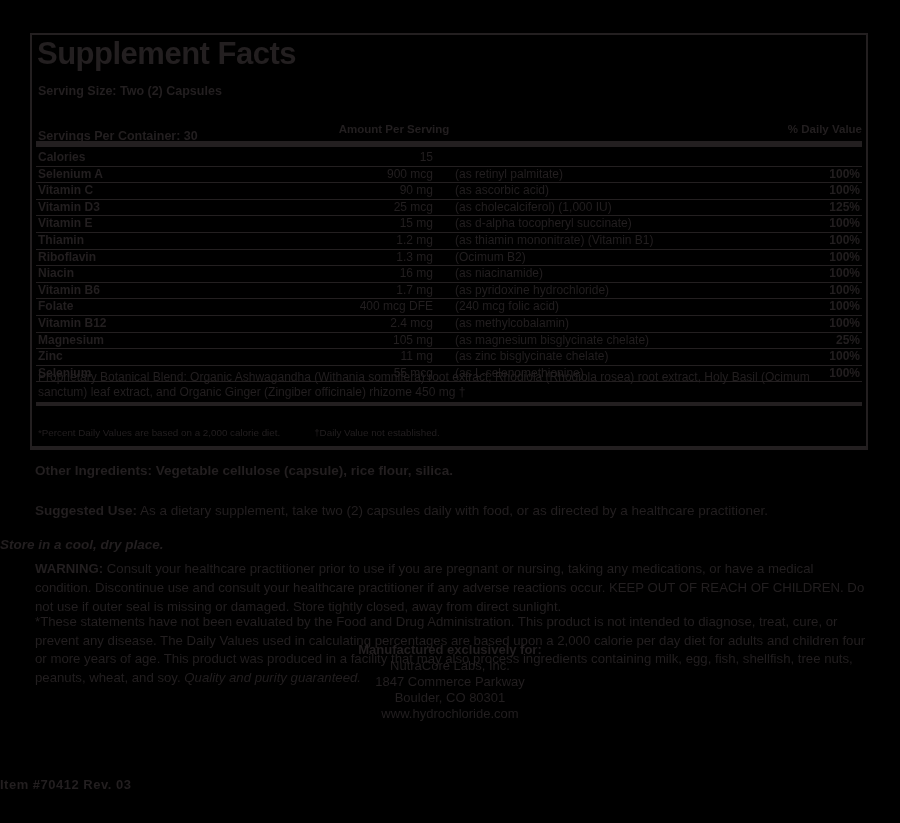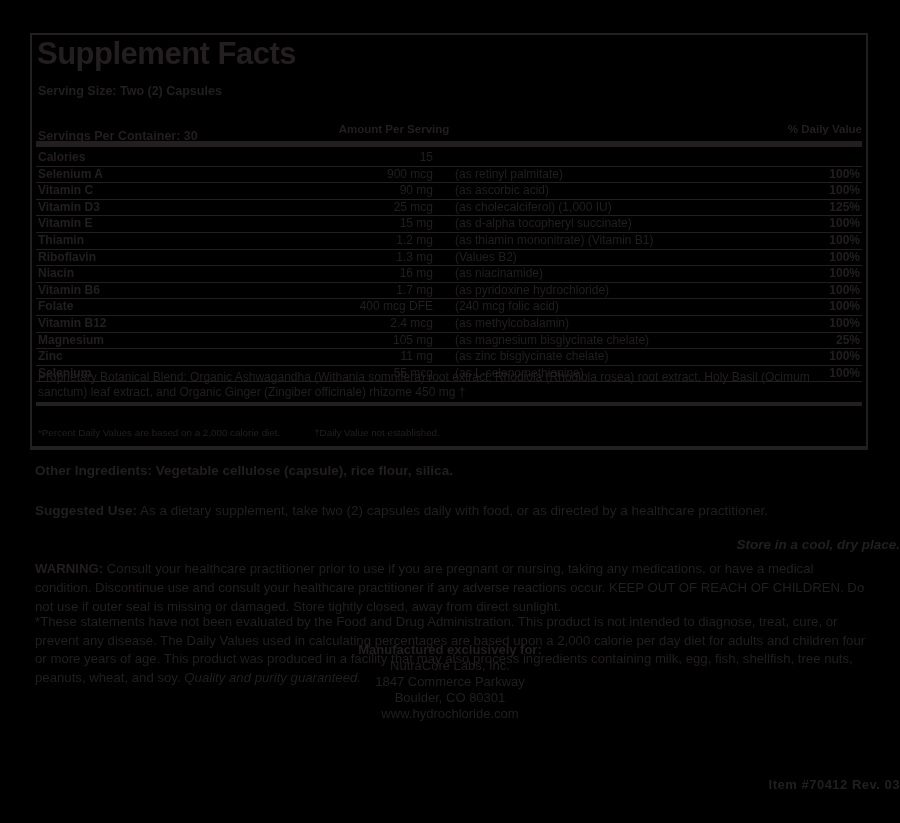--- a/index.html
+++ b/index.html
@@ -56,40 +56,40 @@
   .other-ing{
     position:absolute;left:35px;top:463px;width:830px;
     font-size:13.5px;font-weight:bold;white-space:nowrap;
   }
   .sugg-use{
     position:absolute;left:35px;top:495px;width:830px;
     font-size:13.5px;white-space:nowrap;margin-top:8px;
   }
   .sugg-use b{font-weight:bold;}
   .store-note{
-    position:absolute;left:0;top:537px;width:900px;text-align:right;
+    position:absolute;left:0;top:537px;width:900px;text-align:left;
     font-size:13.5px;font-weight:bold;font-style:italic;
   }
   .warning{
     position:absolute;left:35px;top:559px;width:833px;
     font-size:13.2px;line-height:19px;text-align:left;
   }
   .warning b{font-weight:bold;}
   .disclaimer{
     position:absolute;left:35px;top:613px;width:833px;
     font-size:13.2px;line-height:18.5px;
   }
   .disclaimer i{font-style:italic;}
   .dist-block{
     position:absolute;left:0;top:642px;width:900px;text-align:center;
     font-size:13px;line-height:16px;
   }
   .dist-block .l1{font-weight:bold;}
   .item-code{
-    position:absolute;left:0;top:777px;width:900px;text-align:right;
+    position:absolute;left:0;top:777px;width:900px;text-align:left;
     font-size:13px;font-weight:bold;letter-spacing:0.5px;
   }
 </style>
 </head>
 <body>
 
 <div class="page">
 
   <div class="facts-box">
     <div class="facts-title">Supplement Facts</div>
@@ -142,21 +142,21 @@
         <div class="nrow">
           <span class="n-name">Thiamin</span>
           <span class="n-amt">1.2 mg</span>
           <span class="n-form">(as thiamin mononitrate) (Vitamin B1)</span>
           <span class="n-dv">100%</span>
         </div>
 
         <div class="nrow">
           <span class="n-name">Riboflavin</span>
           <span class="n-amt">1.3 mg</span>
-          <span class="n-form">(Values B2)</span>
+          <span class="n-form">(Ocimum B2)</span>
           <span class="n-dv">100%</span>
         </div>
 
         <div class="nrow">
           <span class="n-name">Niacin</span>
           <span class="n-amt">16 mg</span>
           <span class="n-form">(as niacinamide)</span>
           <span class="n-dv">100%</span>
         </div>
 

